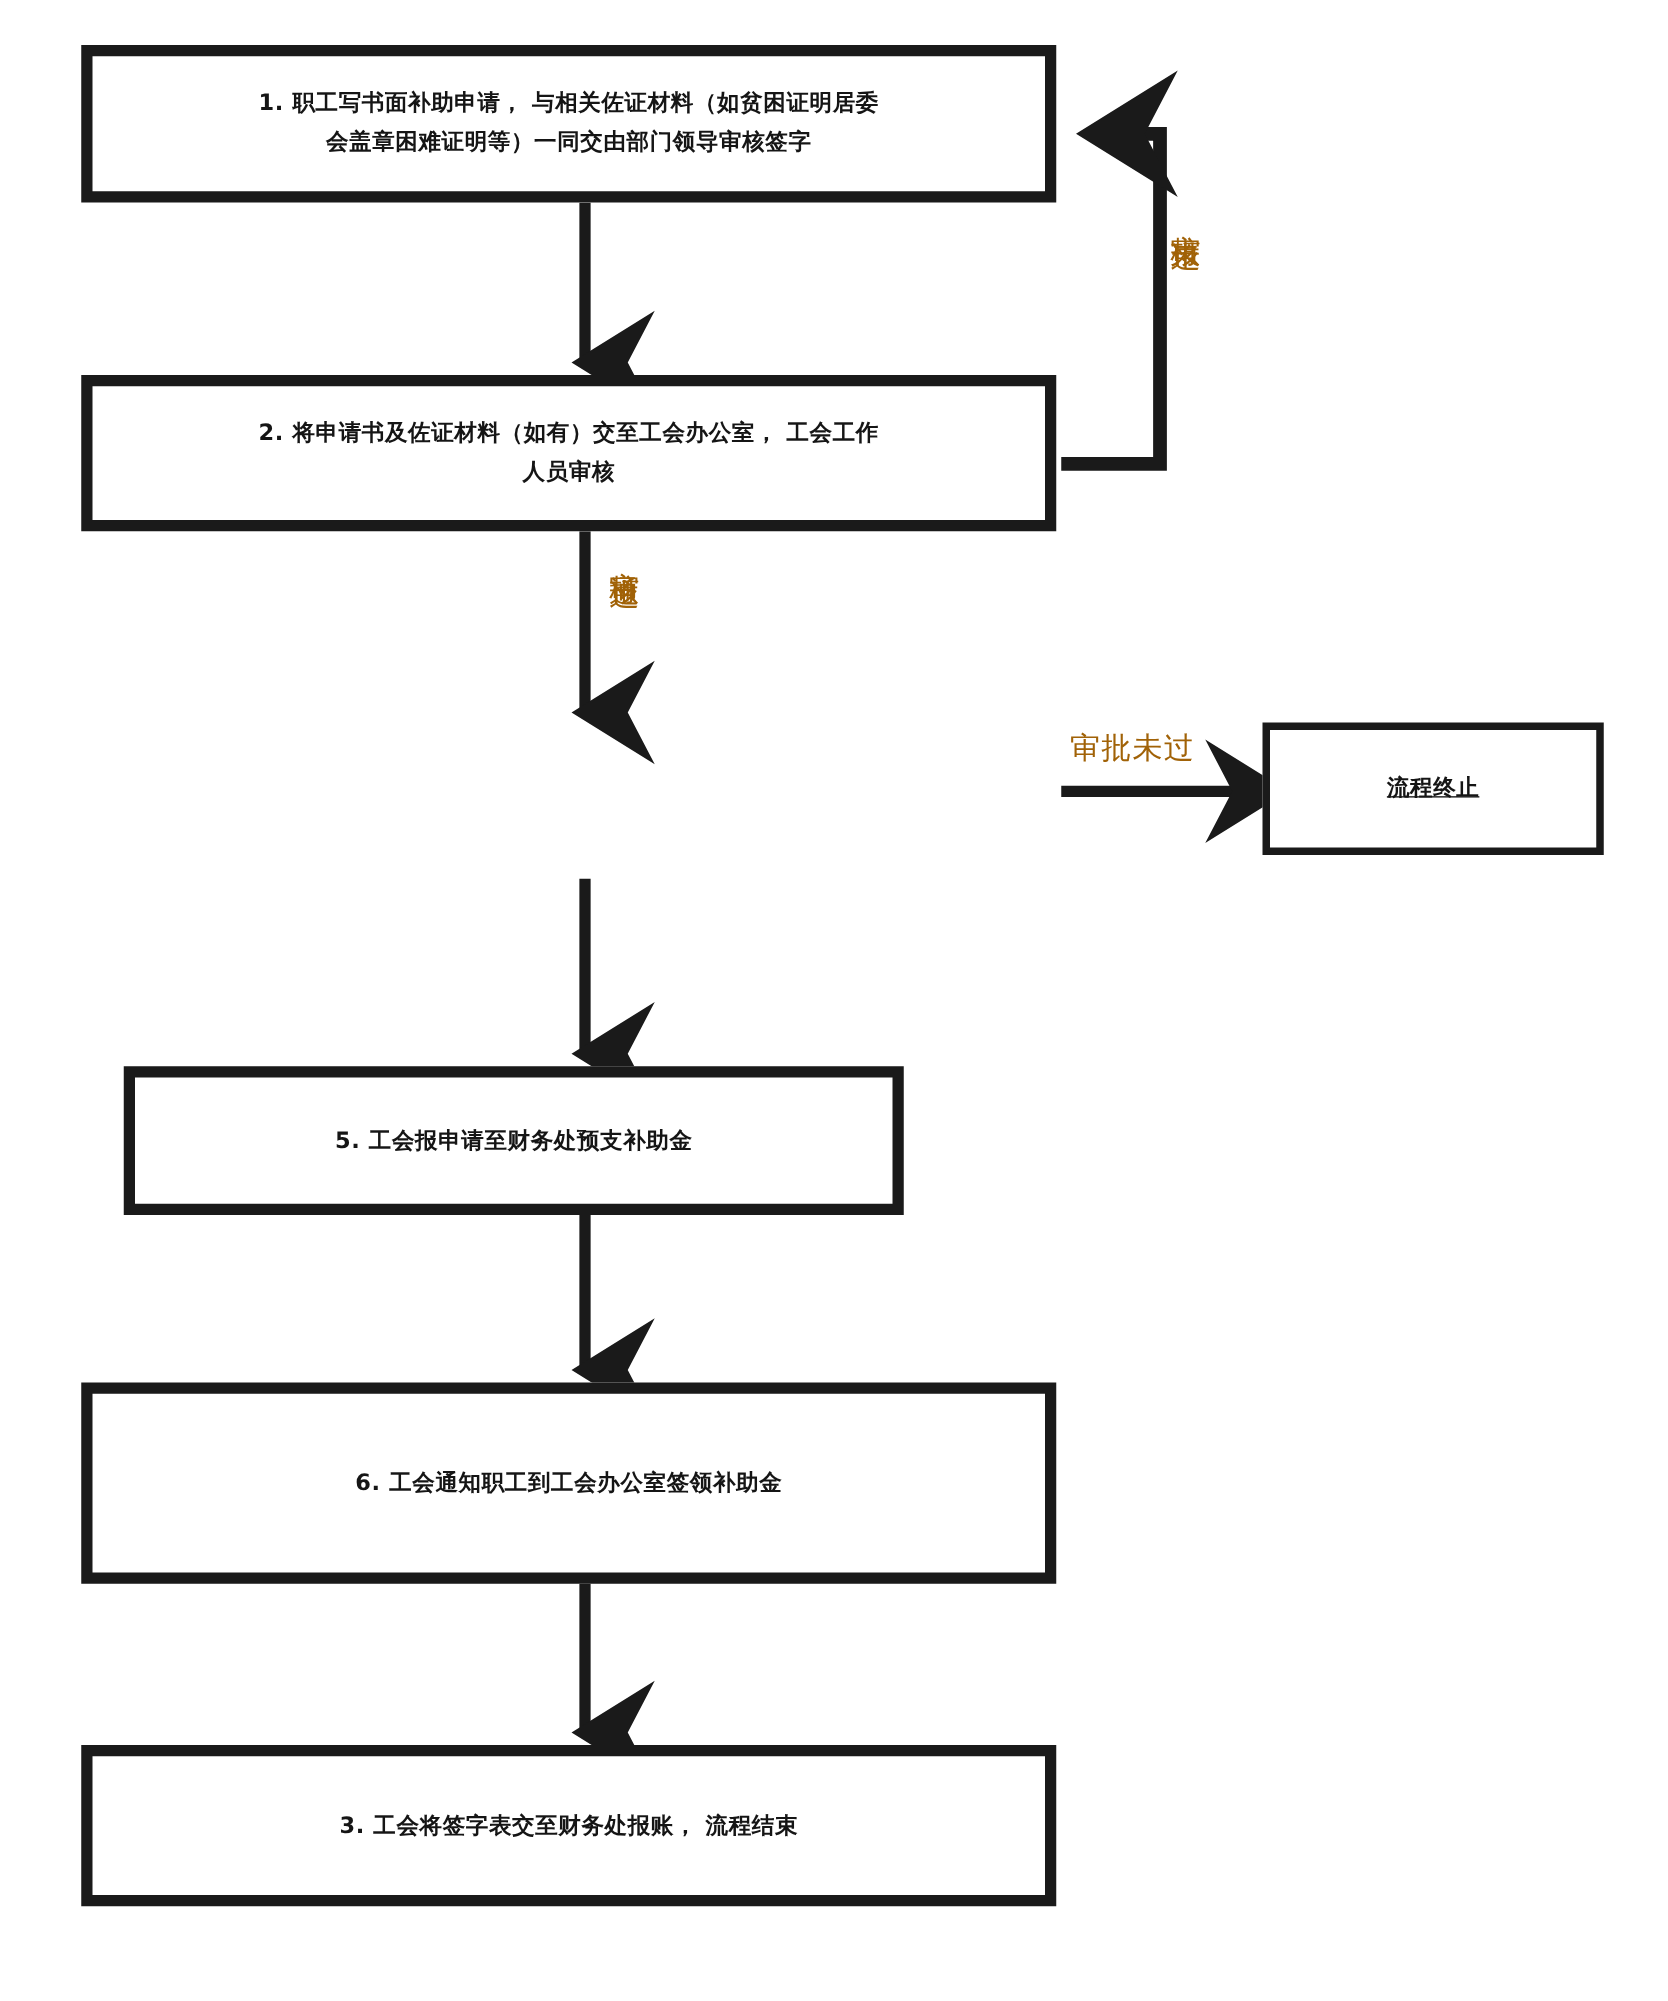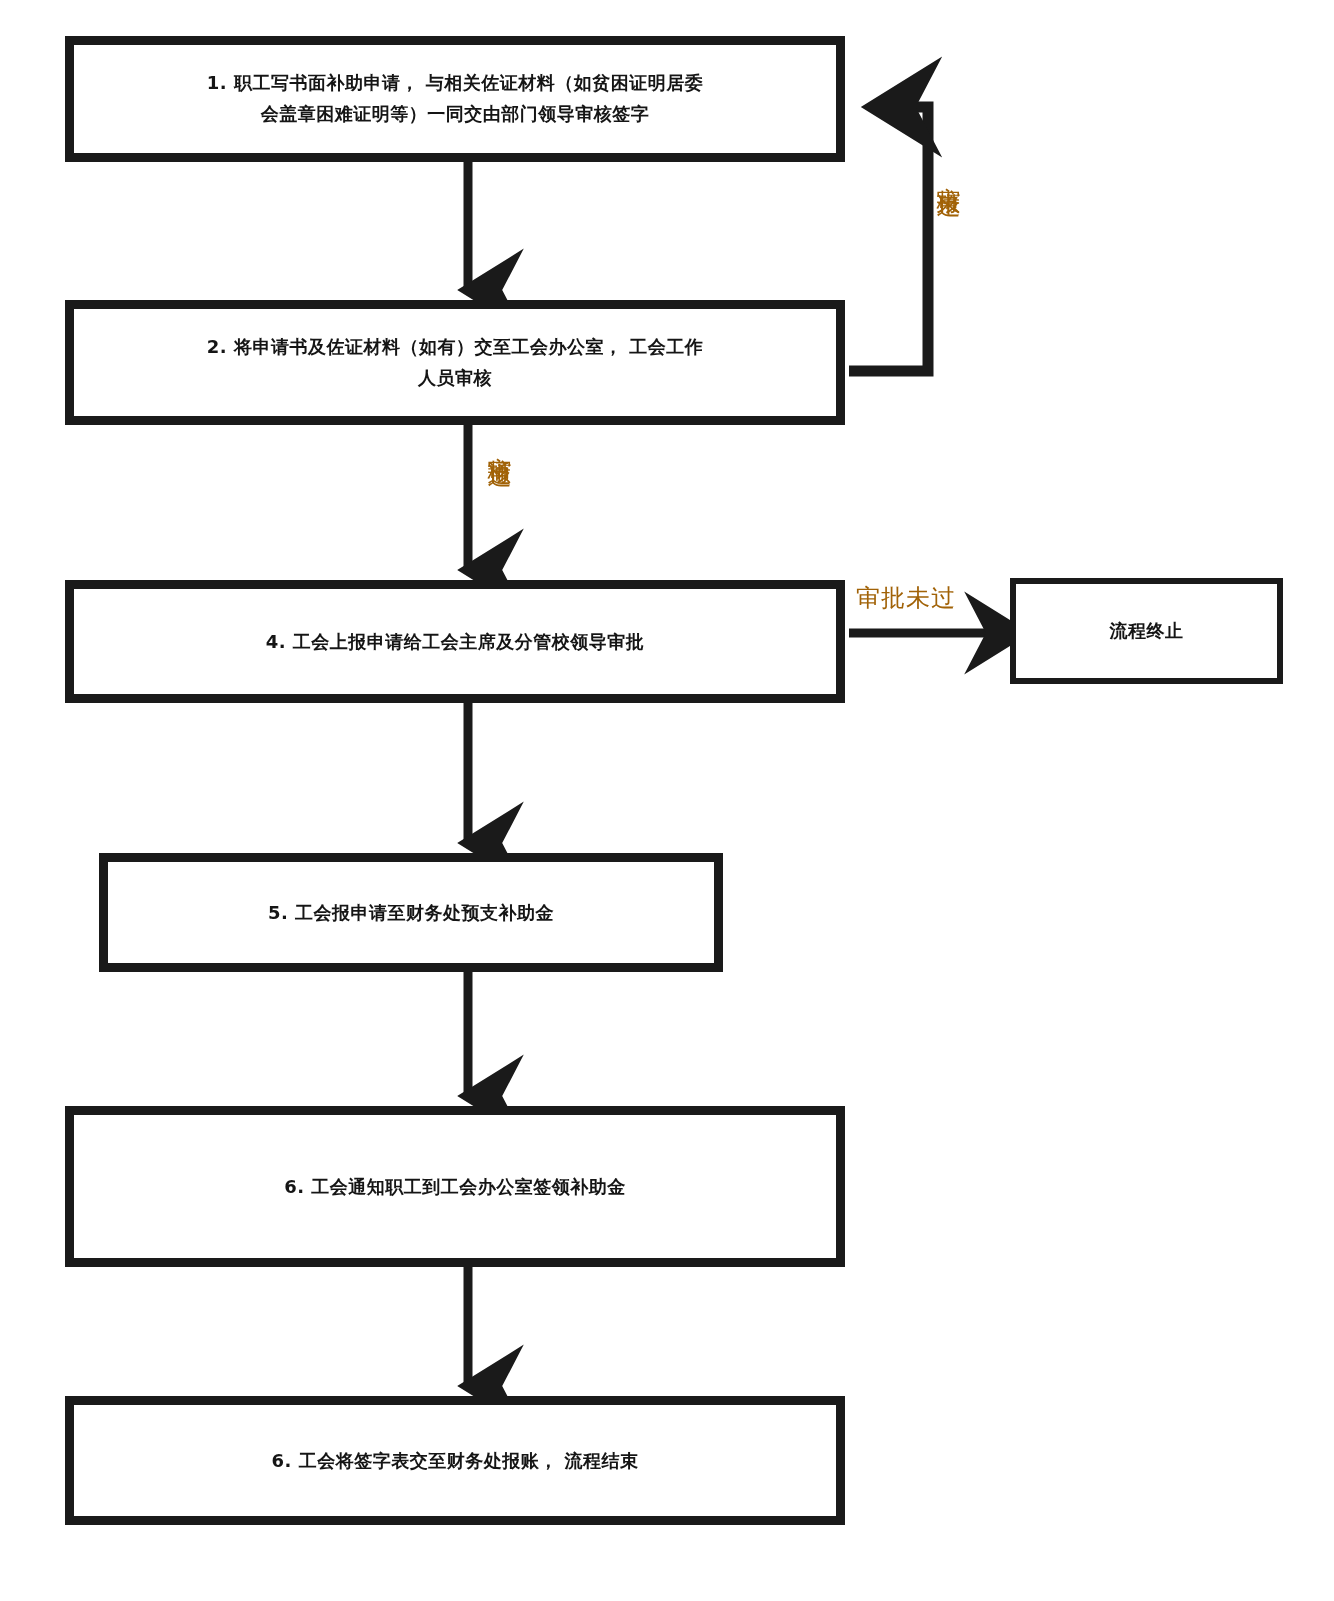--- a/index.html
+++ b/index.html
@@ -102,37 +102,34 @@
   <div class="node" style="left:65px; top:36px; width:780px; height:126px;">
     <div class="node-text">1. 职工写书面补助申请， 与相关佐证材料（如贫困证明居委
 会盖章困难证明等）一同交由部门领导审核签字</div>
   </div>
 
   <div class="node" style="left:65px; top:300px; width:780px; height:125px;">
     <div class="node-text">2. 将申请书及佐证材料（如有）交至工会办公室， 工会工作
 人员审核</div>
   </div>
 
-  <div class="node" style="left:65px; top:580px; width:780px; height:123px;">
-    <div class="node-text single">4. 工会上报申请给工会主席及分管校领导审批</div>
-  </div>
 
   <div class="node" style="left:65px; top:853px; width:624px; height:119px;margin-left:34px;">
     <div class="node-text single">5. 工会报申请至财务处预支补助金</div>
   </div>
 
   <div class="node" style="left:65px; top:1106px; width:780px; height:161px;">
     <div class="node-text single">6. 工会通知职工到工会办公室签领补助金</div>
   </div>
 
   <div class="node" style="left:65px; top:1396px; width:780px; height:129px;">
-    <div class="node-text single">6. 工会将签字表交至财务处报账， 流程结束</div>
+    <div class="node-text single">3. 工会将签字表交至财务处报账， 流程结束</div>
   </div>
 
-  <div class="node thin" style="left:1010px; top:578px; width:273px; height:106px;">
+  <div class="node thin" style="left:1010px; top:578px; width:273px; height:106px;text-decoration:underline;">
     <div class="node-text single">流程终止</div>
   </div>
 
   <div class="edge-label vertical" style="left:936px; top:168px;">审核未过</div>
 
   <div class="edge-label vertical" style="left:487px; top:438px;">审核通过</div>
 
   <div class="edge-label" style="left:856px; top:582px;">审批未过</div>
 
 </div>

